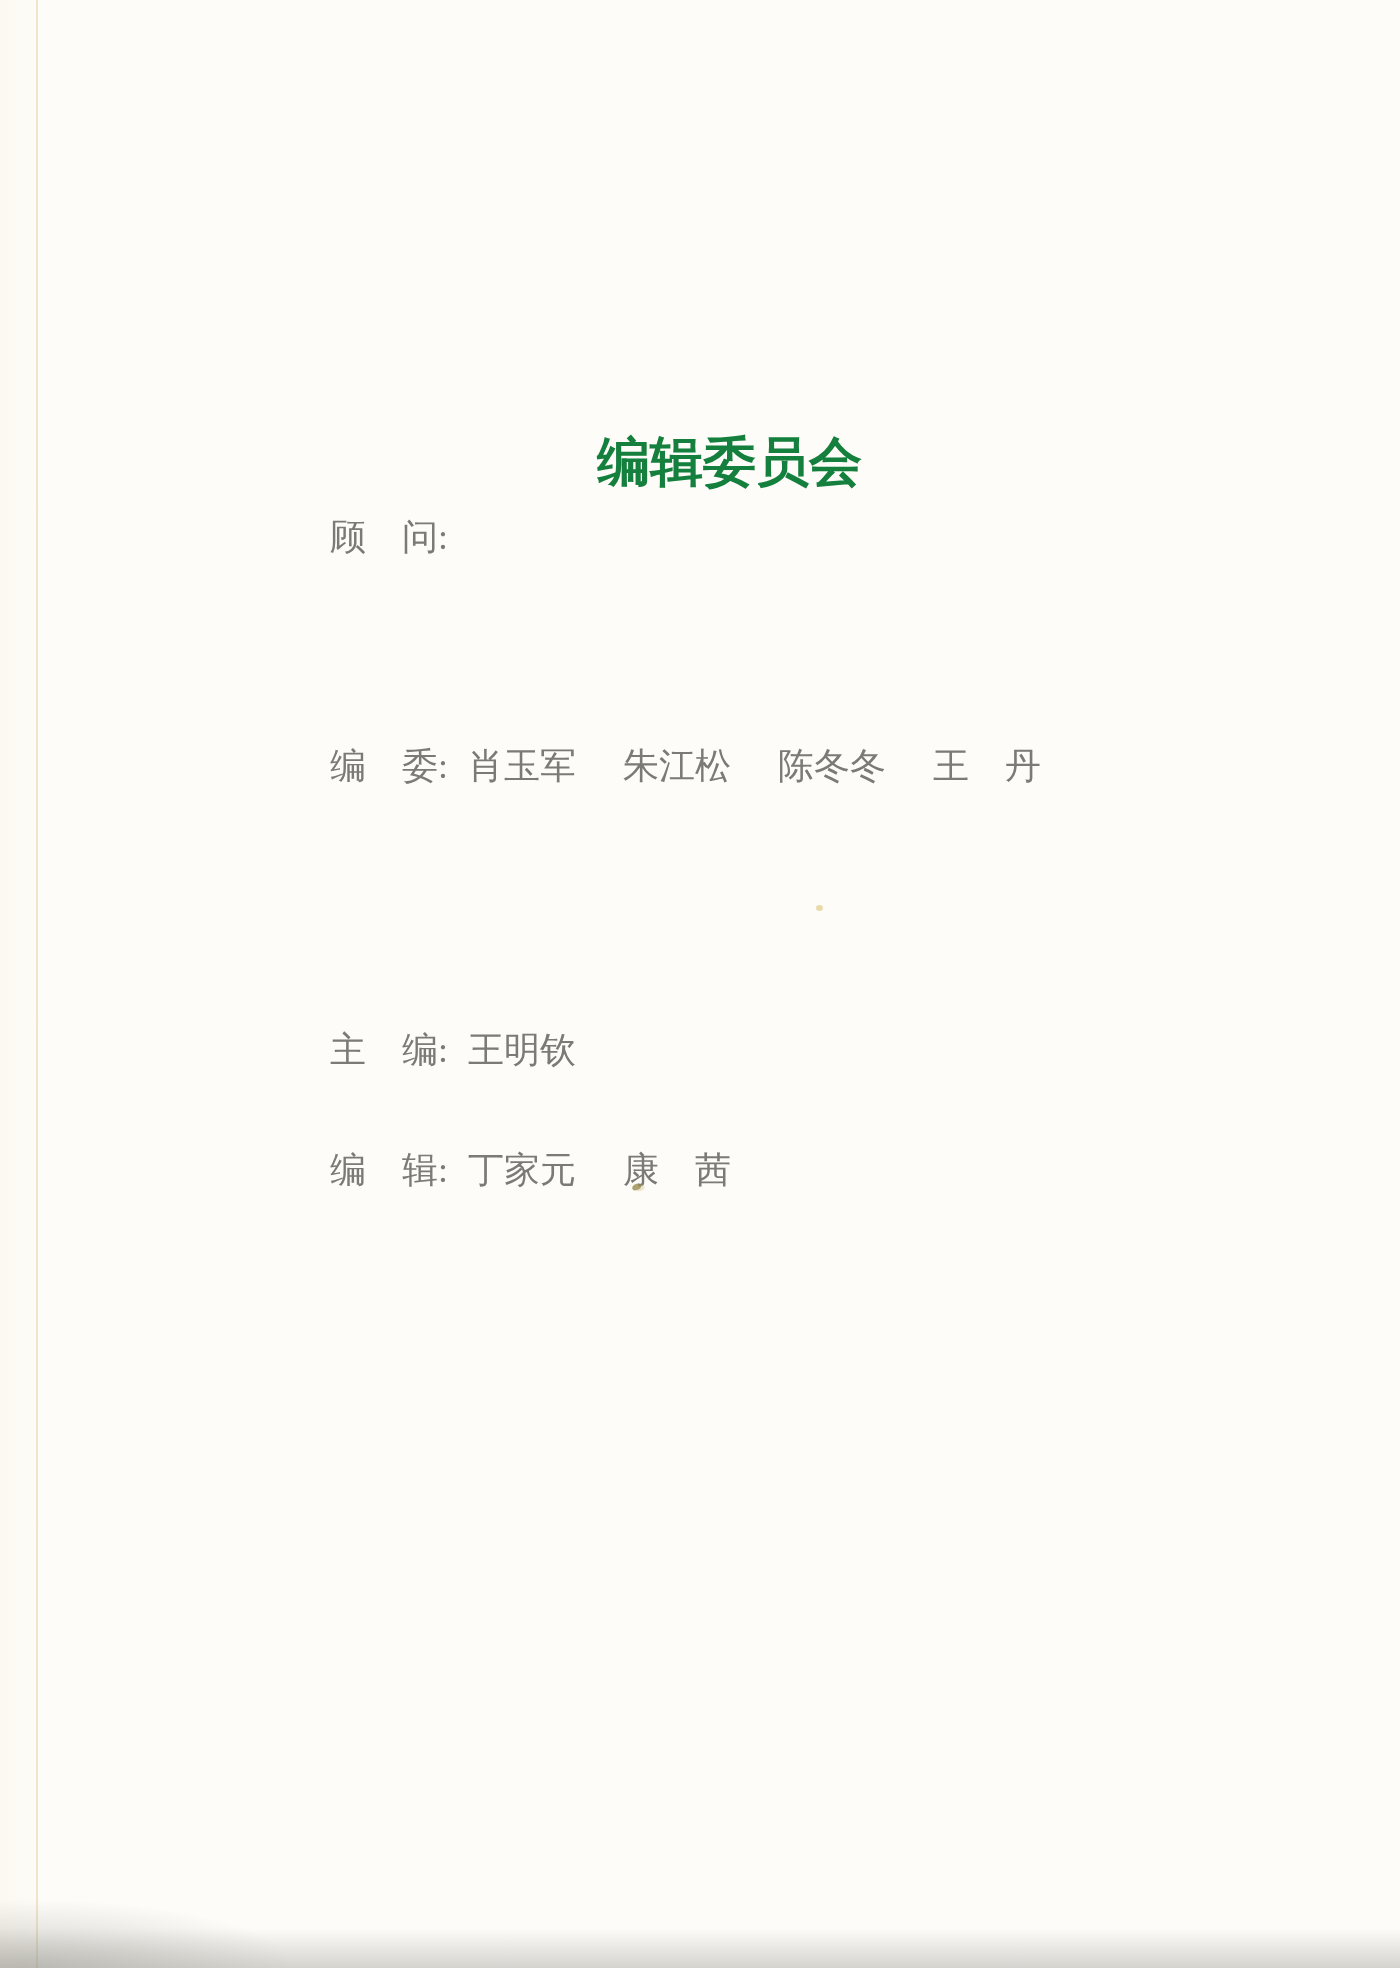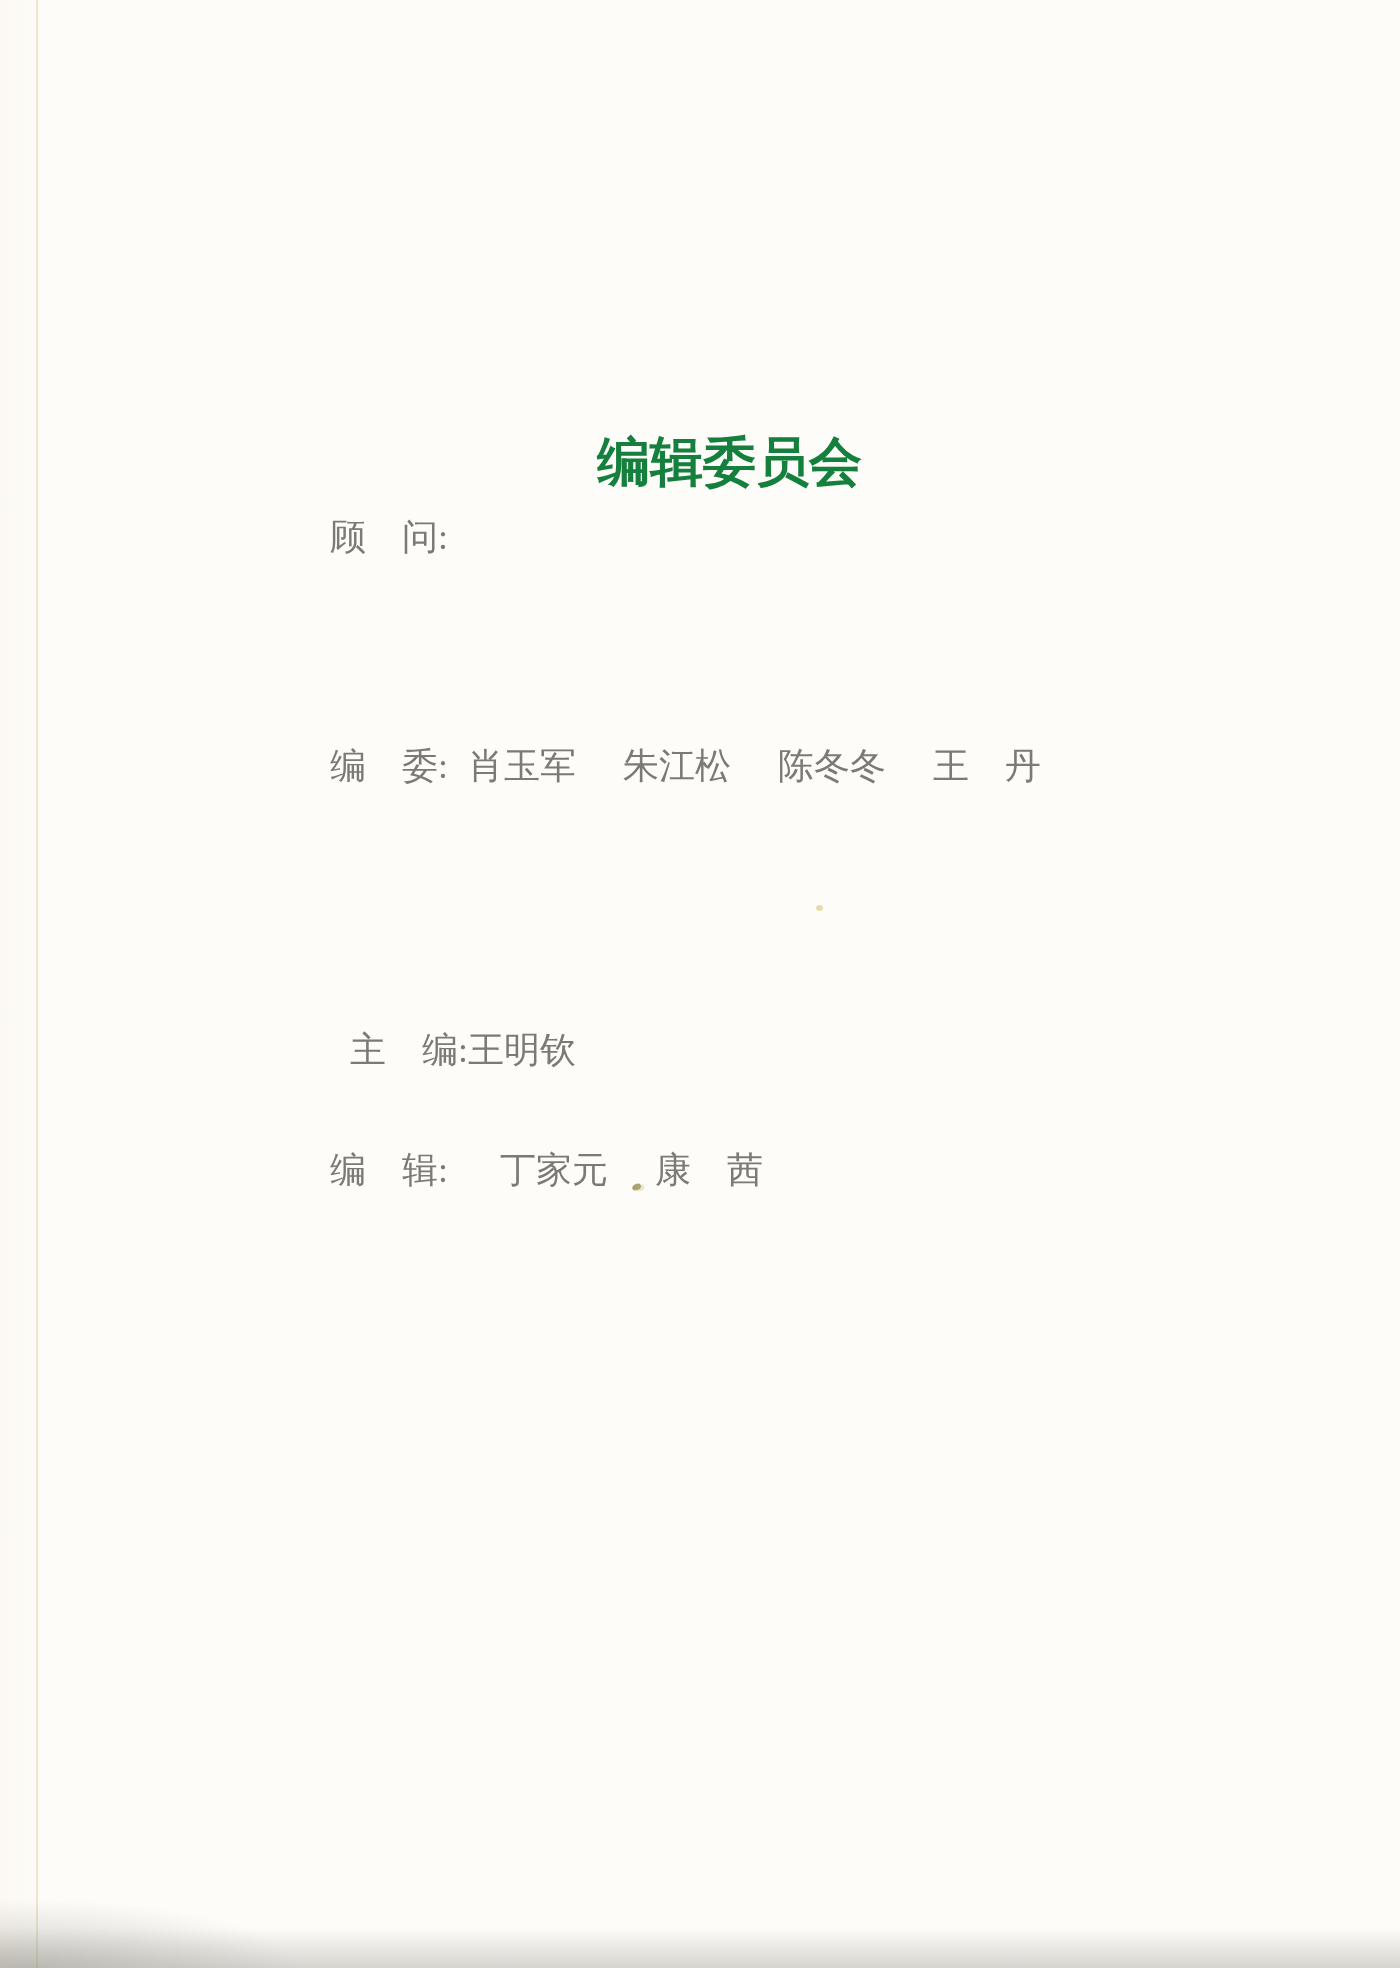--- a/index.html
+++ b/index.html
@@ -76,22 +76,22 @@
     left: 330px;
     display: flex;
     align-items: flex-start;
     font-size: 36px;
     line-height: 57px;
     color: #7b7a75;
     white-space: nowrap;
   }
   .g1 { top: 509px; align-items: center; }
   .g2 { top: 738px; }
-  .g3 { top: 1022px; text-align: right; }
-  .g4 { top: 1142px; gap: 32px; }
+  .g3 { top: 1022px; }
+  .g4 { top: 1142px; }
 
   .label {
     flex: none;
     width: 138px;
   }
   .rows { flex: none; }
   .row { white-space: nowrap; }
   .name {
     display: inline-block;
     width: 108px;

